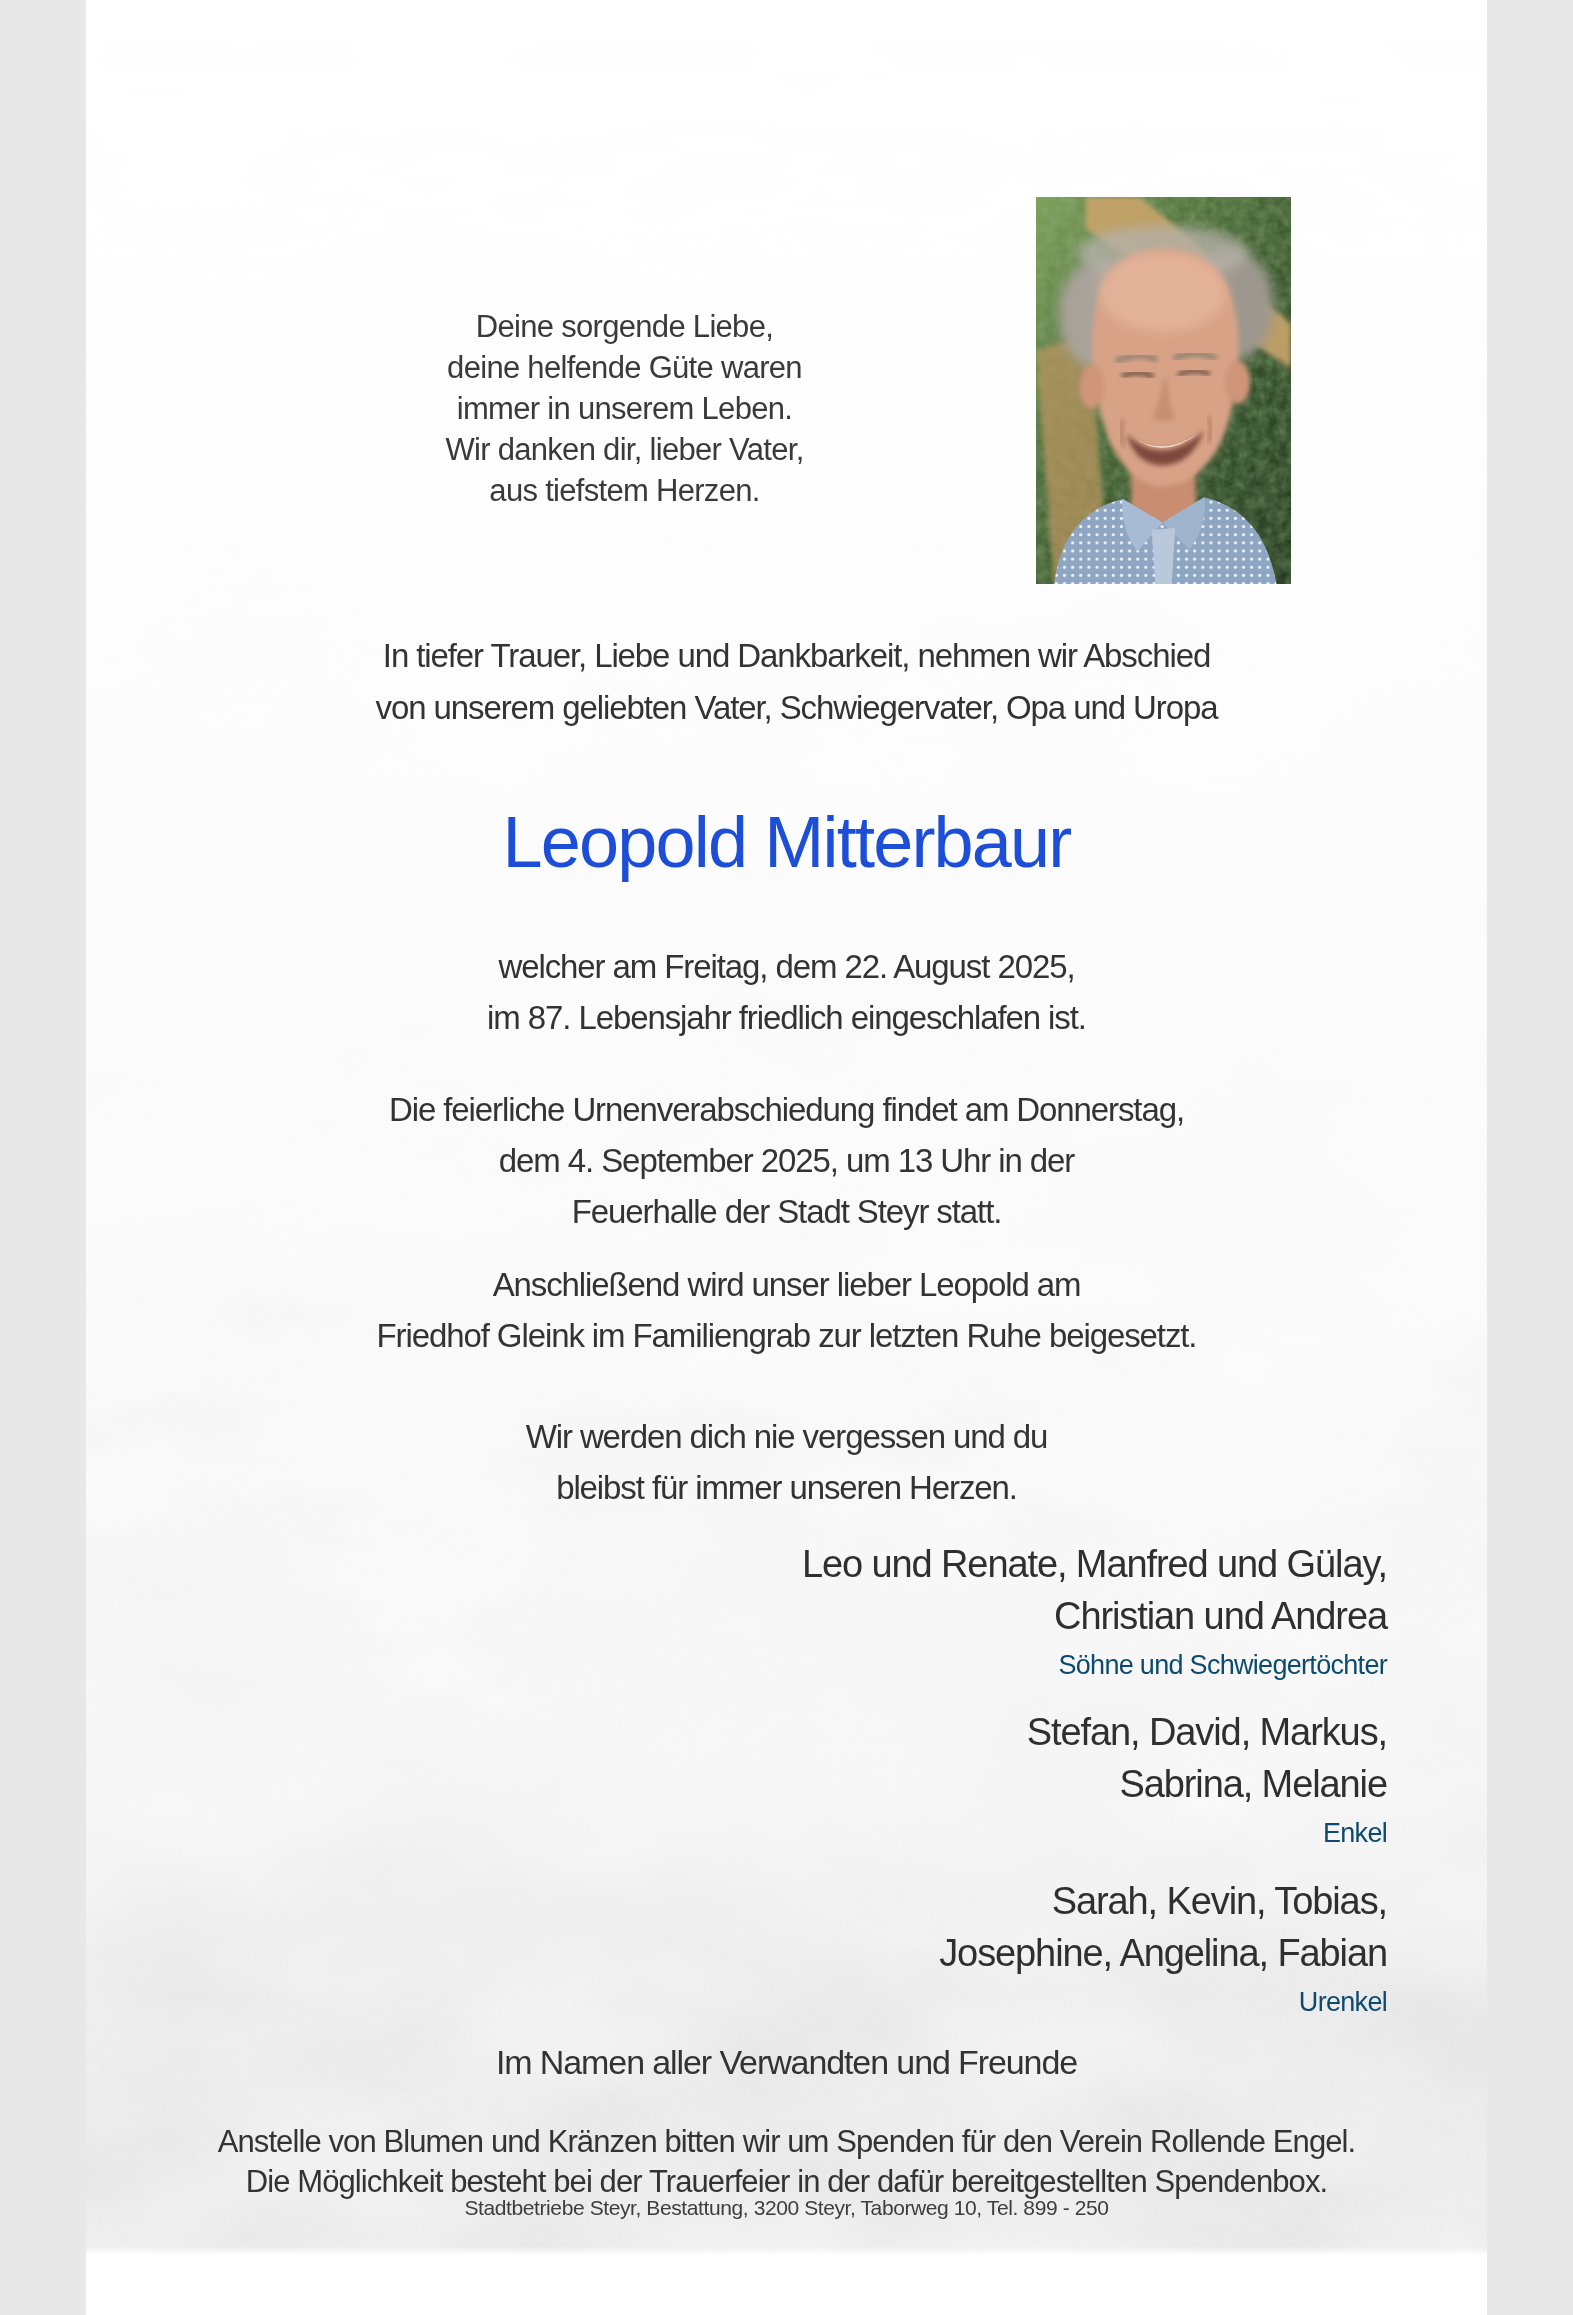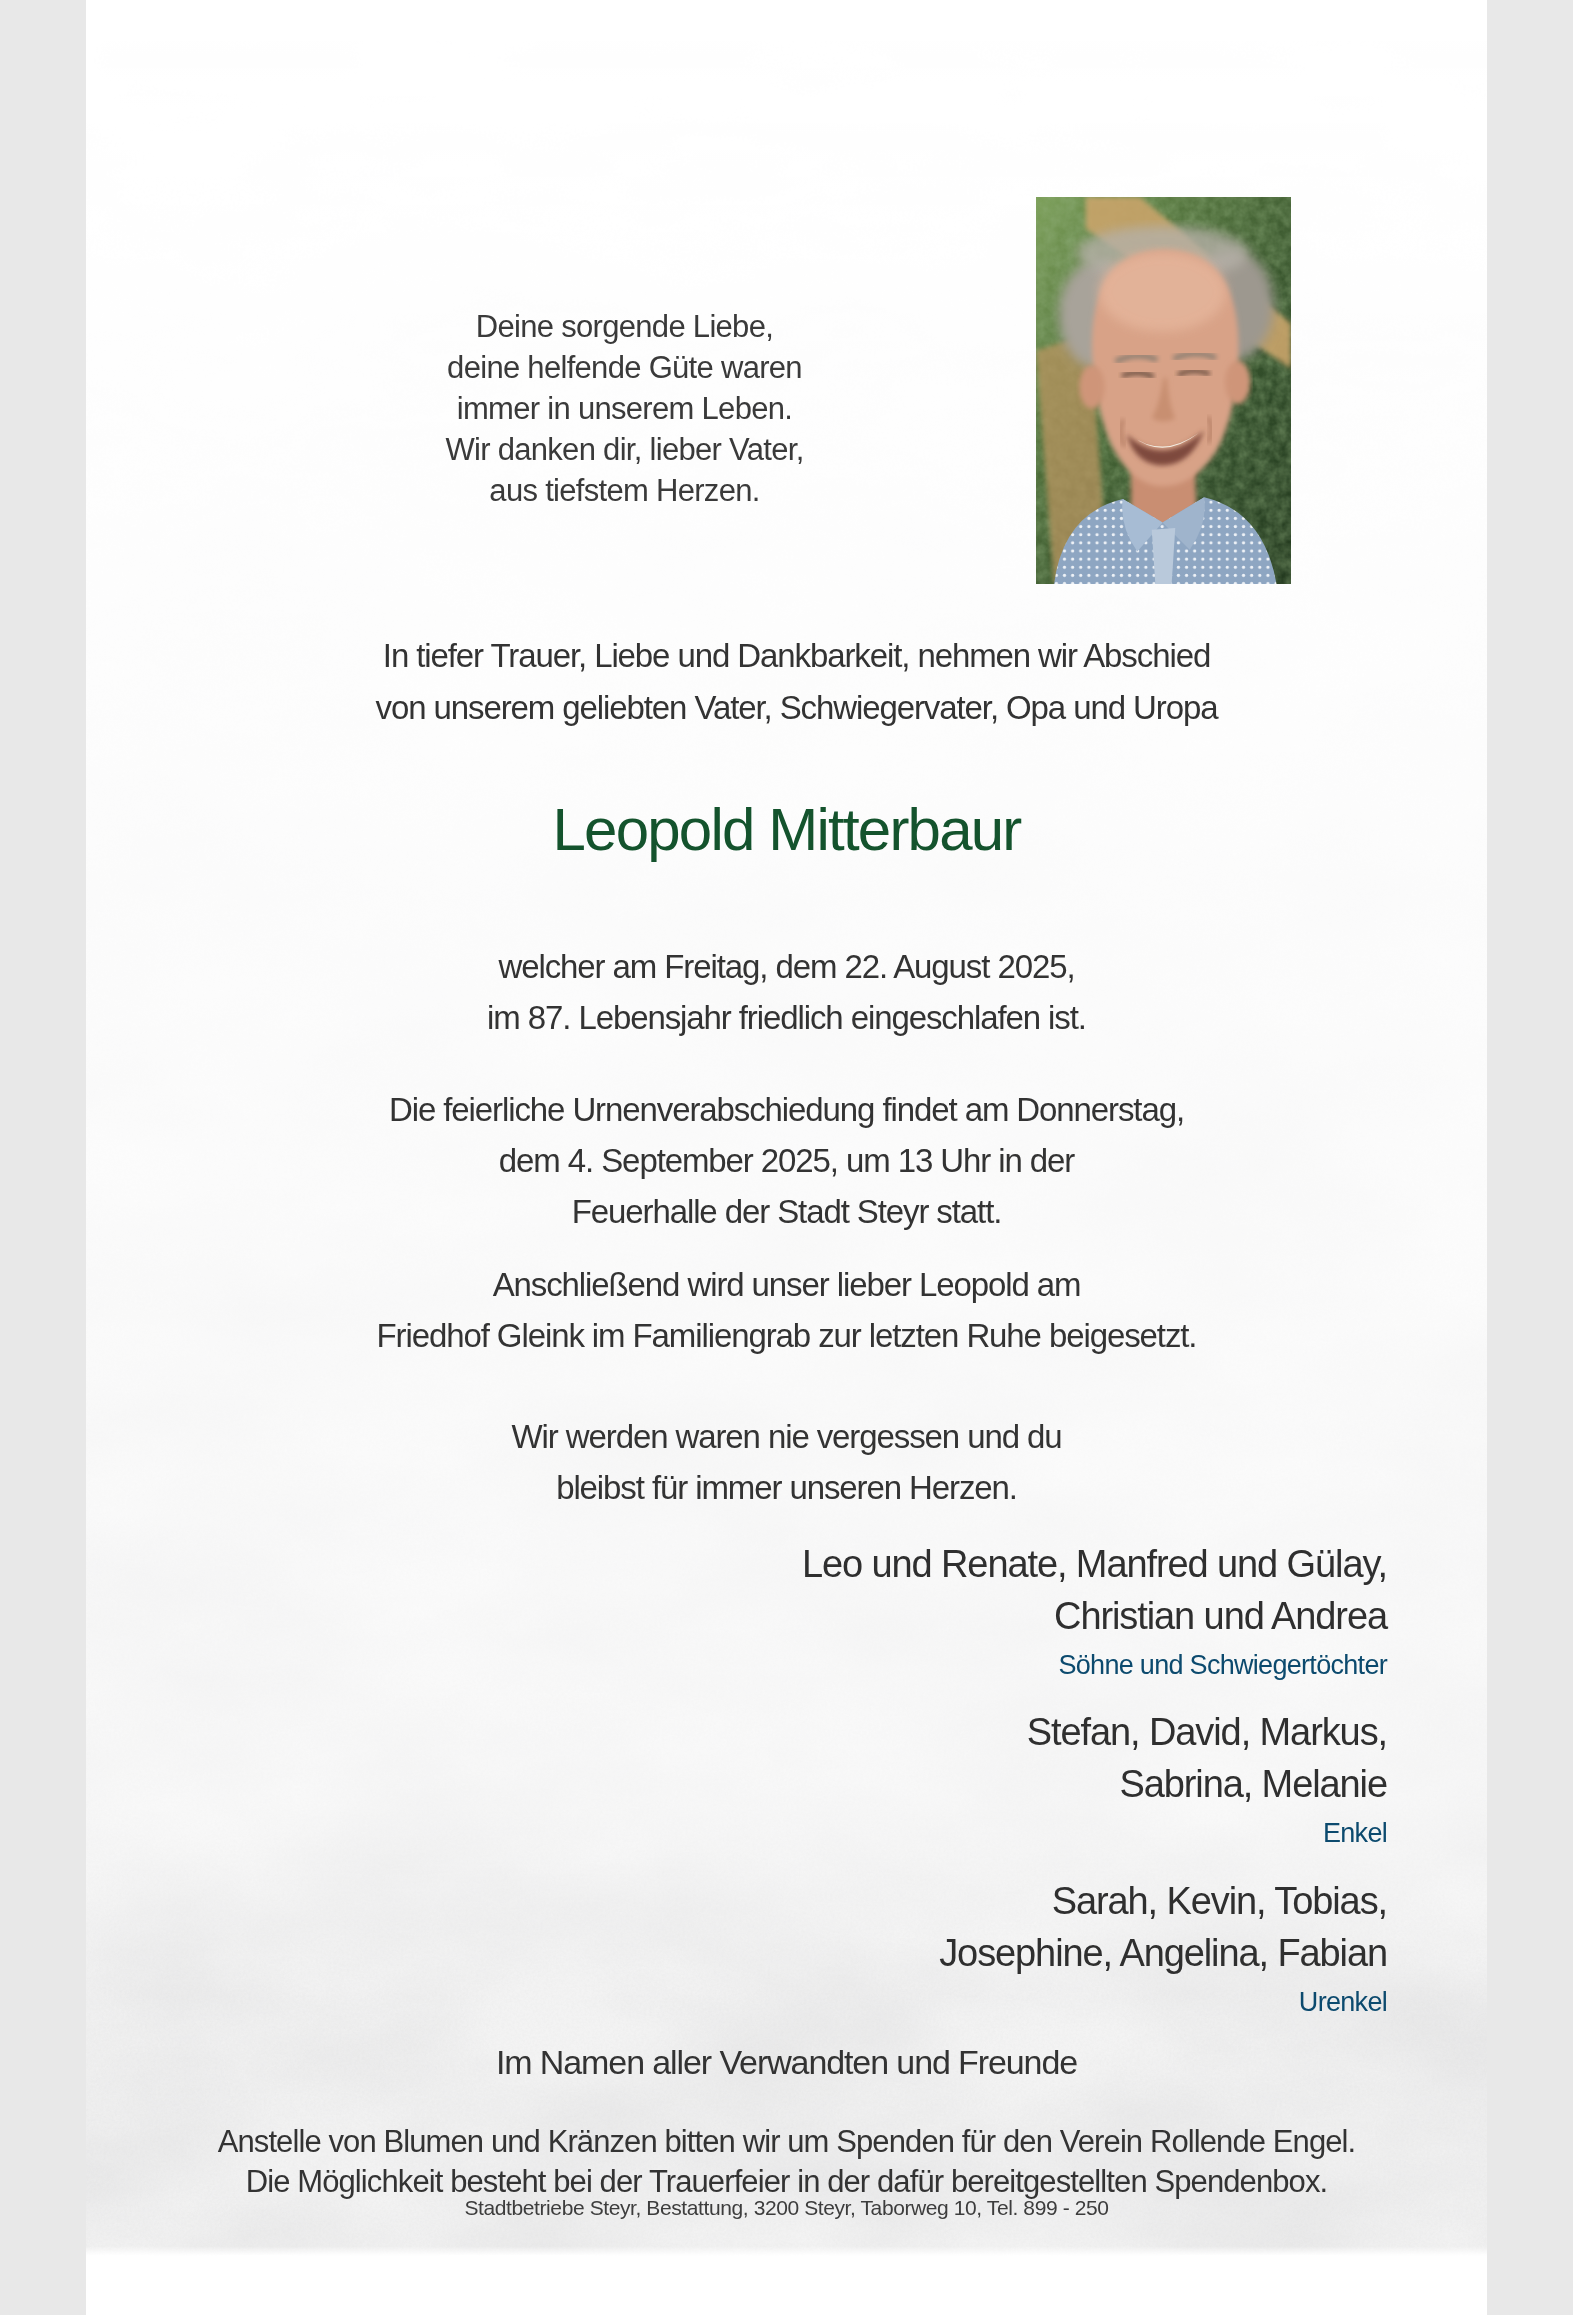--- a/index.html
+++ b/index.html
@@ -24,24 +24,24 @@
     text-align:center;color:#3a3a3a;
   }
   .photo-frame{
     position:absolute;z-index:2;
     left:950px;top:197px;width:255px;height:387px;
     overflow:hidden;
   }
   .intro{top:630px;font-size:33px;line-height:52px;letter-spacing:-1.1px;padding-left:20px;}
   .deceased-name{
     top:780px;
-    font-size:60px;line-height:100px;
+    font-size:72px;line-height:100px;
     letter-spacing:-1.8px;
-    font-weight:normal;color:#14532d;
-    margin:0;
+    font-weight:normal;color:#1d4ed8;
+    margin:12px;
   }
   .death-info{top:941px;font-size:33px;line-height:51px;letter-spacing:-1.1px;}
   .ceremony-info{top:1084px;font-size:33px;line-height:51px;letter-spacing:-1.1px;}
   .burial-info{top:1259px;font-size:33px;line-height:51px;letter-spacing:-1.1px;}
   .remembrance{top:1411px;font-size:33px;line-height:51px;letter-spacing:-1.1px;}
 
   .mourner-group{position:absolute;left:0;right:100px;text-align:right;z-index:2;padding-left:42px;}
   .mourner-names{font-size:38px;line-height:52px;letter-spacing:-1.1px;color:#2f2f2f;}
   .mourner-relation{font-size:27px;line-height:33px;letter-spacing:-0.7px;margin-top:7.2px;color:#0c4a6e;}
   .group-1{top:1538px;}
@@ -170,21 +170,21 @@
   <div class="block death-info lines">welcher am Freitag, dem 22. August 2025,
 im 87. Lebensjahr friedlich eingeschlafen ist.</div>
 
   <div class="block ceremony-info lines">Die feierliche Urnenverabschiedung findet am Donnerstag,
 dem 4. September 2025, um 13 Uhr in der
 Feuerhalle der Stadt Steyr statt.</div>
 
   <div class="block burial-info lines">Anschließend wird unser lieber Leopold am
 Friedhof Gleink im Familiengrab zur letzten Ruhe beigesetzt.</div>
 
-  <div class="block remembrance lines">Wir werden waren nie vergessen und du
+  <div class="block remembrance lines">Wir werden dich nie vergessen und du
 bleibst für immer unseren Herzen.</div>
 
   <div class="mourner-group group-1">
     <div class="mourner-names lines">Leo und Renate, Manfred und Gülay,
 Christian und Andrea</div>
     <div class="mourner-relation">Söhne und Schwiegertöchter</div>
   </div>
 
   <div class="mourner-group group-3">
     <div class="mourner-names lines">Sarah, Kevin, Tobias,

